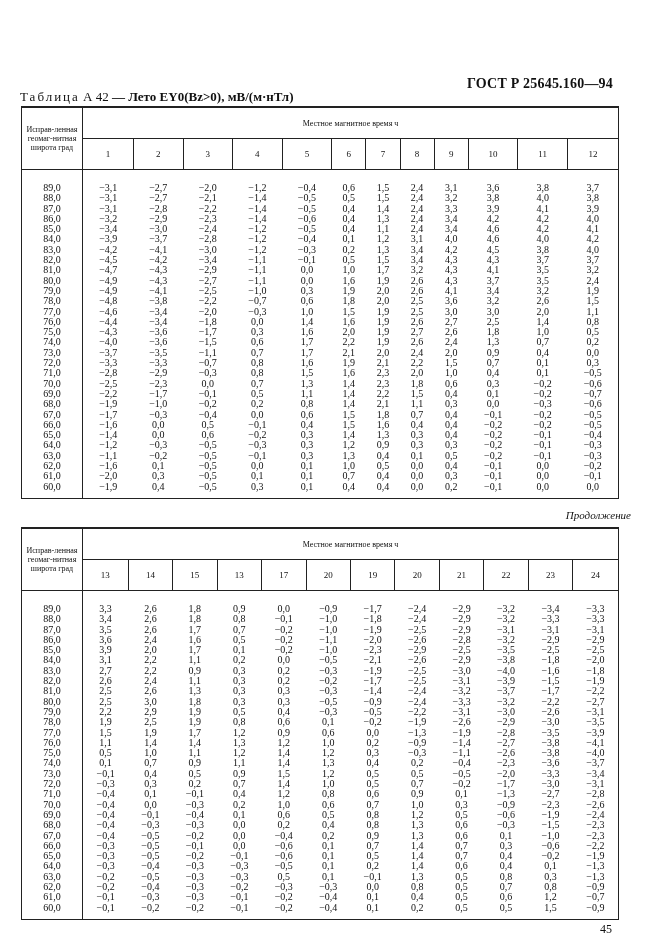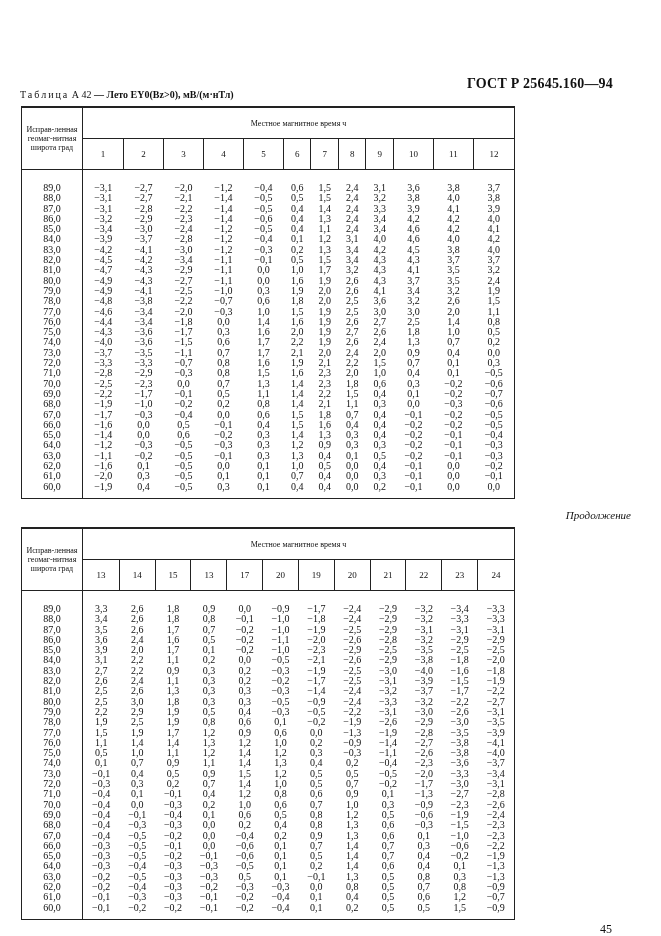--- a/index.html
+++ b/index.html
@@ -1,23 +1,23 @@
 <!DOCTYPE html>
 <html><head>
 <meta charset="utf-8">
 <style>
   html, body { margin: 0; padding: 0; background: #ffffff; }
   body { width: 661px; height: 936px; position: relative; font-family: "Liberation Serif", "DejaVu Serif", serif; color: #111; overflow: hidden; }
   .std { position: absolute; top: 60px; right: 48px; font-weight: bold; font-size: 14px; letter-spacing: 0.2px; margin-top: 16px; }
-  .caption { position: absolute; top: 89px; left: 20px; font-size: 10px; font-family: Liberation Serif, serif; }
+  .caption { position: absolute; top: 89px; left: 20px; font-size: 13px; font-family: Liberation Serif, serif; }
   .caption .lbl { letter-spacing: 2px; }
   .caption b { font-weight: bold; }
   .contd { position: absolute; top: 509px; right: 30px; font-style: italic; font-size: 11px; }
   .pagenum { position: absolute; top: 886px; right: 49px; font-weight: normal; font-size: 12px; margin-top: 36px; }
-  table.t { position: absolute; left: 21px; width: 494px; border-collapse: collapse; font-size: 10px; }
+  table.t { position: absolute; left: 21px; width: 598px; border-collapse: collapse; font-size: 10px; }
   table.t th, table.t td { padding: 0; text-align: center; }
   table.t th { font-weight: normal; }
   .t .h-lat { width: 60px; border-right: 1px solid #222; font-size: 8px; line-height: 9px; vertical-align: middle; }
   .t .h-top { height: 30px; border-bottom: 1px solid #222; font-size: 8px; }
   .t .h-col { height: 30px; border-left: 1px solid #222; font-size: 9px; }
   .t .h-col:first-of-type { border-left: none; }
   .t thead tr:first-child th { border-top: 2px solid #222; }
   .t thead tr:last-child th { border-bottom: 1px solid #222; }
   .t thead tr:first-child th.h-lat { border-bottom: 1px solid #222; }
   .t { border-left: 1px solid #222; border-right: 1px solid #222; border-bottom: 1px solid #222; }

